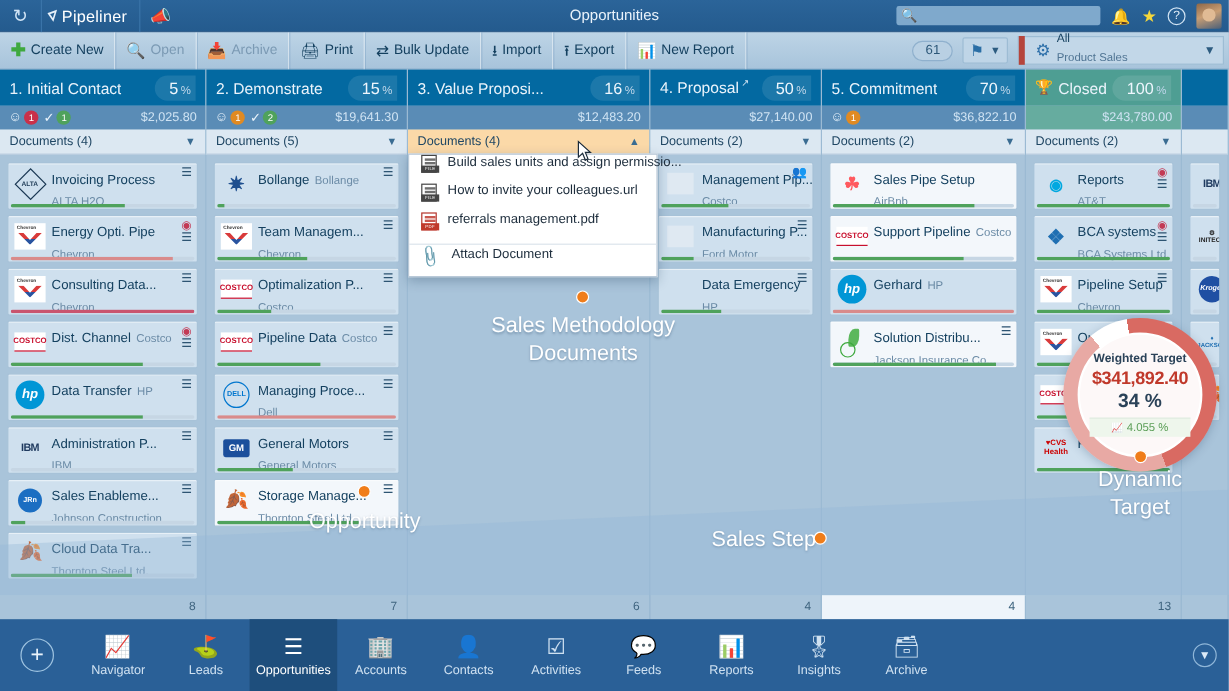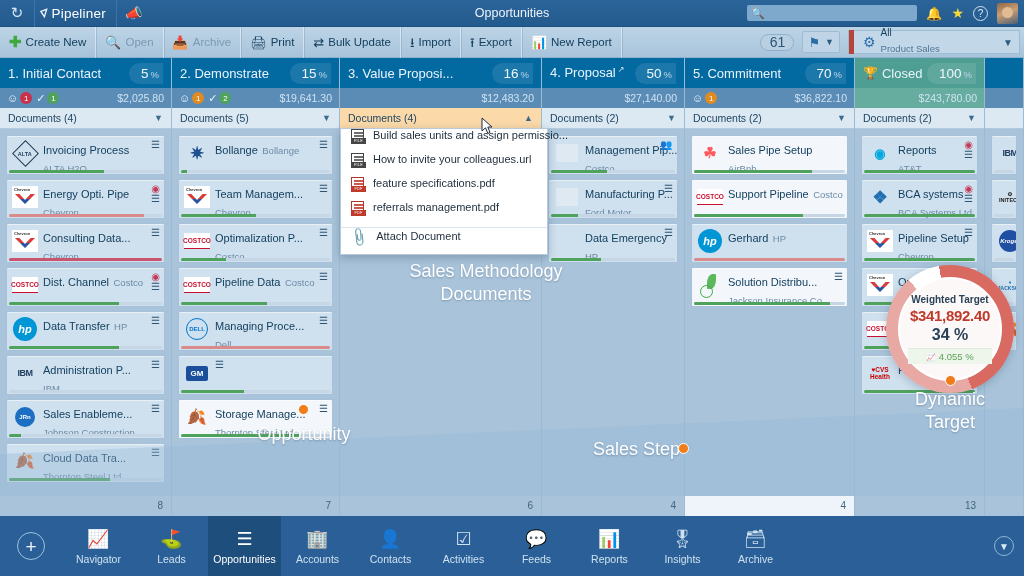--- a/index.html
+++ b/index.html
@@ -78,21 +78,21 @@
     white-space: nowrap;
   }
   .tbtn.dim { color: #7b9ab4; }
   .tbtn .gi { font-size: 13px; line-height: 1; }
   .plus-ico { color: #3fa93f; font-size: 15px; font-weight: bold; }
   .toolbar-right {
     margin-left: auto; display: flex; align-items: center; gap: 8px; padding-right: 4px;
   }
   .count-pill {
     min-width: 34px; height: 17px; border-radius: 9px; border: 1px solid #8fb0cd;
-    background: #b9d0e3; color: #2c5778; font-size: 14px;
+    background: #b9d0e3; color: #2c5778; font-size: 11px;
     display: flex; align-items: center; justify-content: center; padding: 0 6px; text-align: center;
   }
   .flag-box { display:flex; align-items:center; gap:5px; background:#bfd5e7;
     border:1px solid #9dbcd4; border-radius:2px; height:22px; padding:0 5px; }
   .flag-ico { font-size: 13px; color:#2a6ea5; }
   .chev { font-size: 9px; color:#2d5c80; }
   .filter-box {
     display: flex; align-items: center; gap: 5px; background: #c2d7e8;
     border: 1px solid #9dbcd4; height: 24px; padding: 0 6px 0 0; min-width: 172px;
   }
@@ -644,20 +644,24 @@
               <span class="icon-org">☰</span>
             </span>
     <span class="card-strip">
       <i style="width:100%;background:#d98b8b;"></i>
     </span>
   </div>
           <div class="card">
     <span class="card-logo">
               <span class="lg-gm">GM</span>
             </span>
+    <span class="card-text">
+      <span class="card-title">General Motors</span>
+      <span class="card-sub">General Motors</span>
+    </span>
     <span class="card-icons">
               <span class="icon-org">☰</span>
             </span>
     <span class="card-strip">
       <i style="width:42%;background:#4fa25c;"></i>
     </span>
   </div>
           <div class="card white">
     <span class="card-logo">
               <span class="lg-leaf">🍂</span>
@@ -1028,26 +1032,20 @@
        <span class="docfile-ico">
           <i>FILE</i>
         </span>
        <span>Build sales units and assign permissio...</span>
      </div>
       <div class="doc-item">
        <span class="docfile-ico">
           <i>FILE</i>
         </span>
        <span>How to invite your colleagues.url</span>
-     </div>
-      <div class="doc-item">
-       <span class="docfile-ico pdf">
-          <i>PDF</i>
-        </span>
-       <span>feature specifications.pdf</span>
      </div>
       <div class="doc-item">
        <span class="docfile-ico pdf">
           <i>PDF</i>
         </span>
        <span>referrals management.pdf</span>
      </div>
       <div class="doc-sep"></div>
    <div class="doc-item">
      <span class="clip-ico">📎</span>

